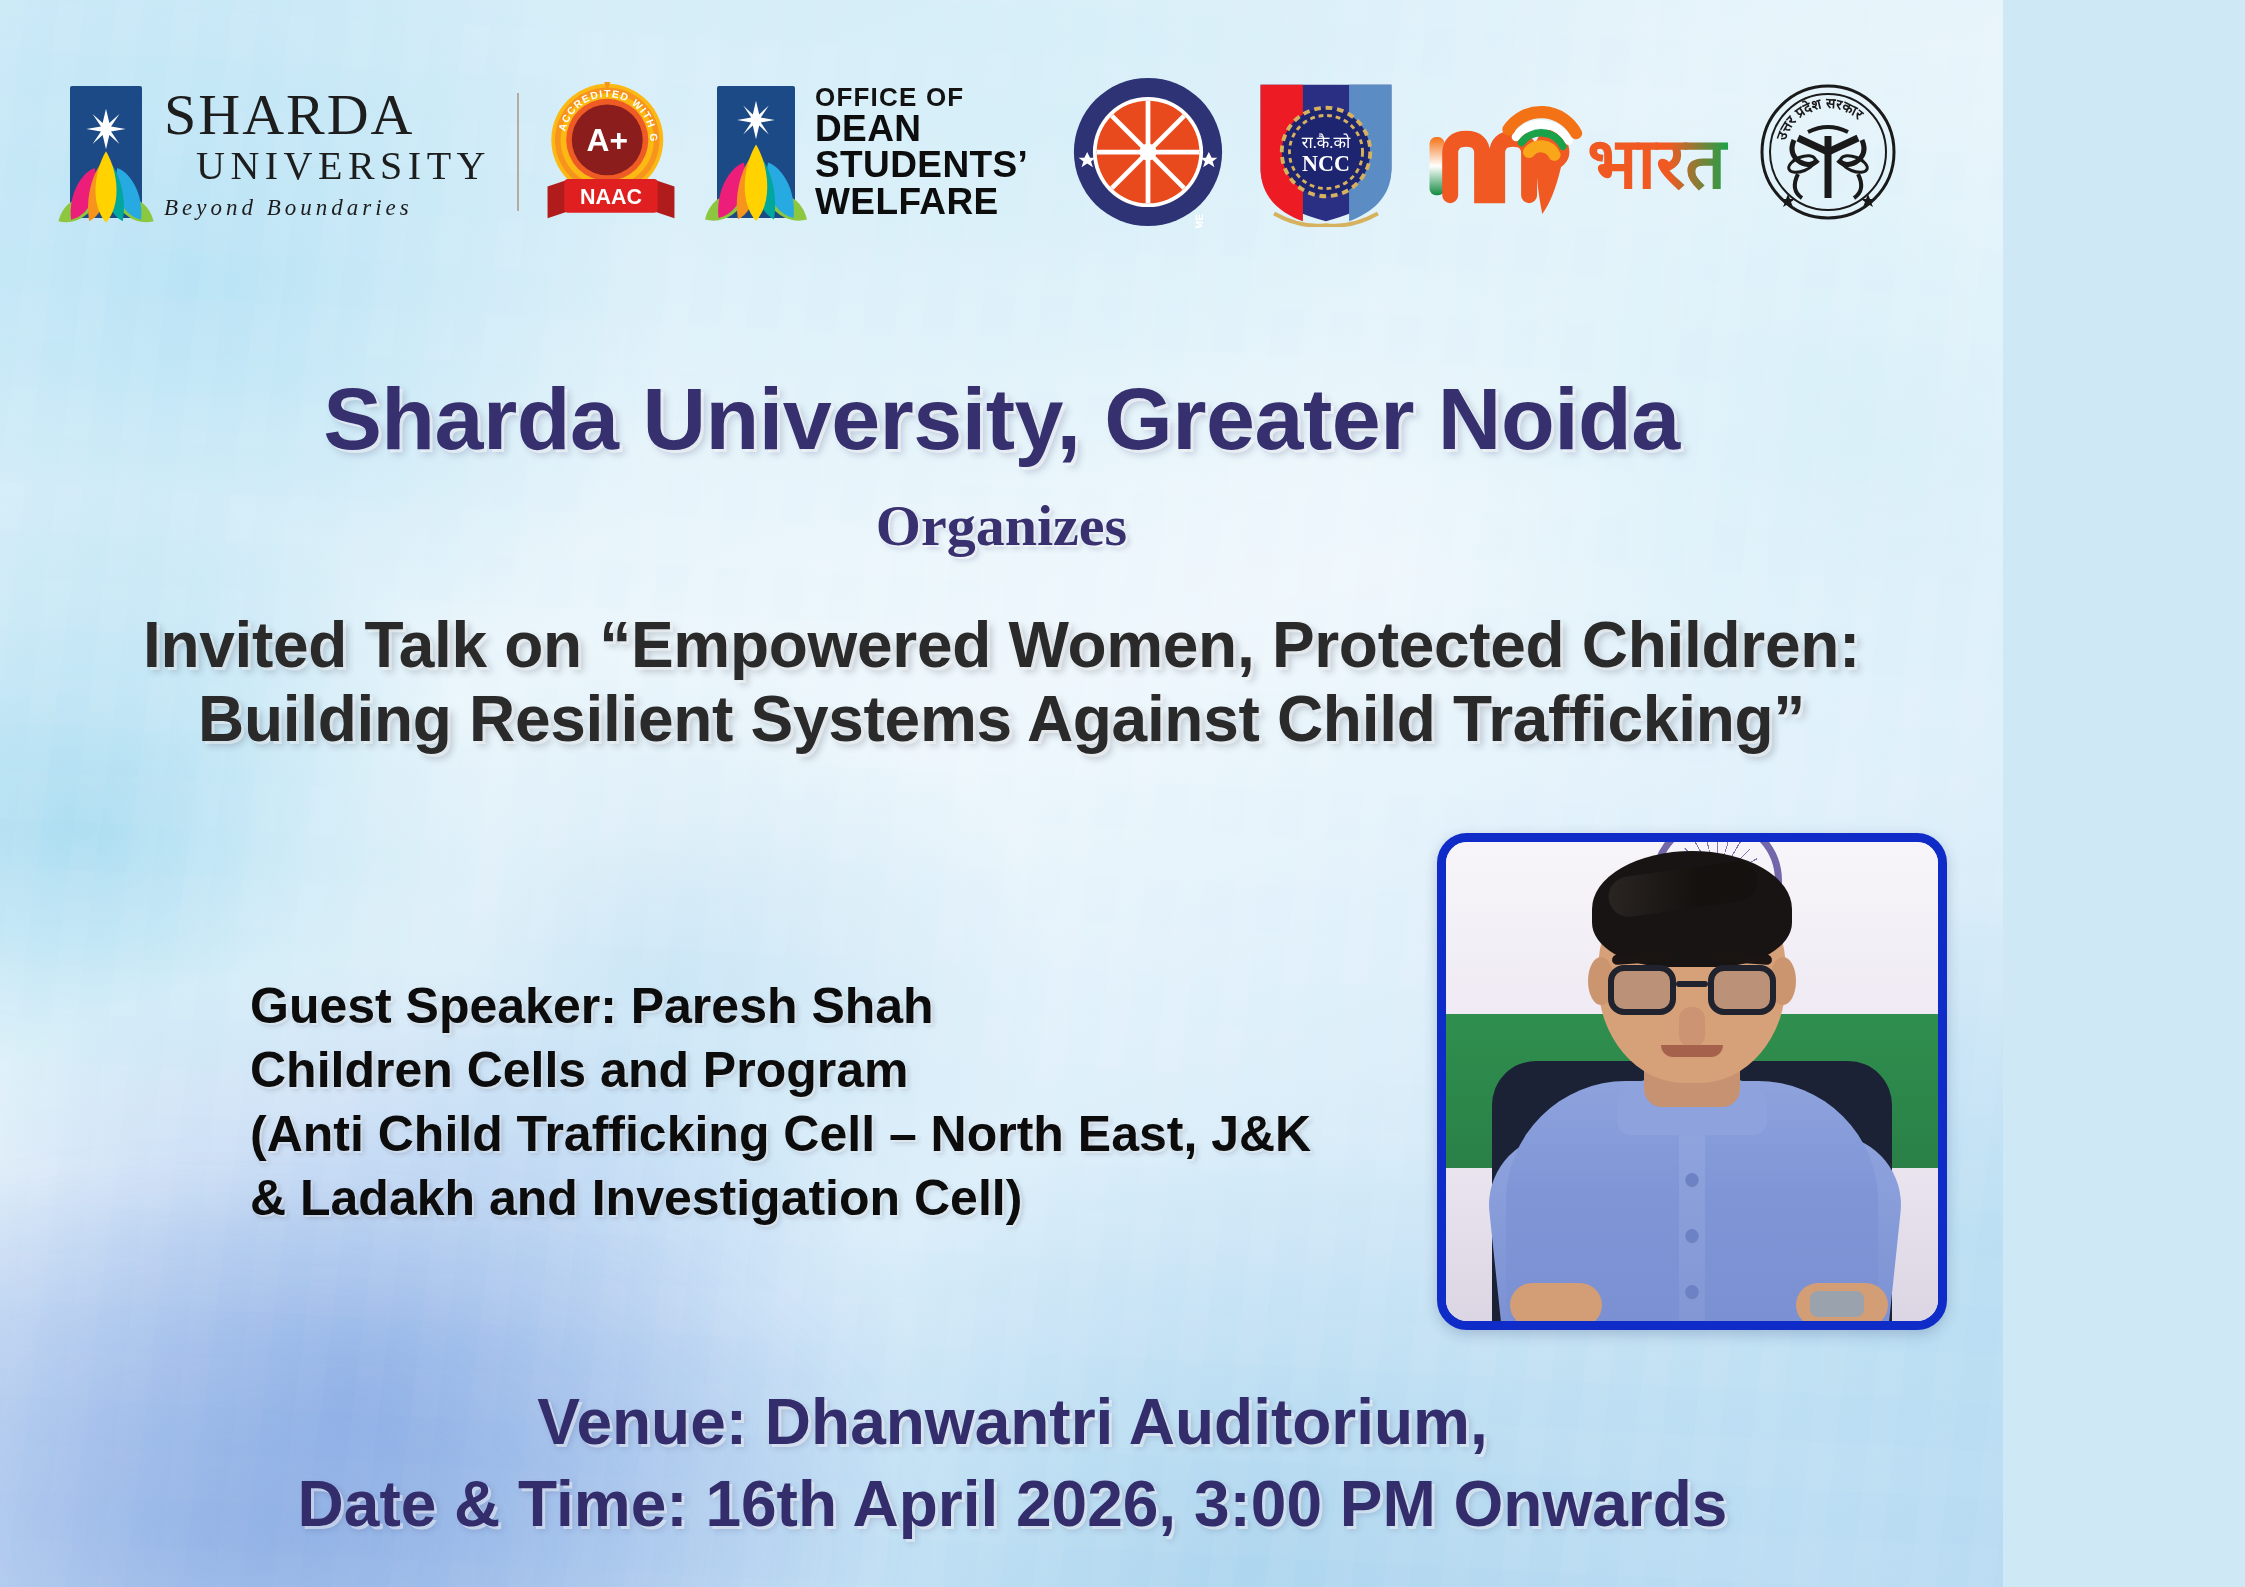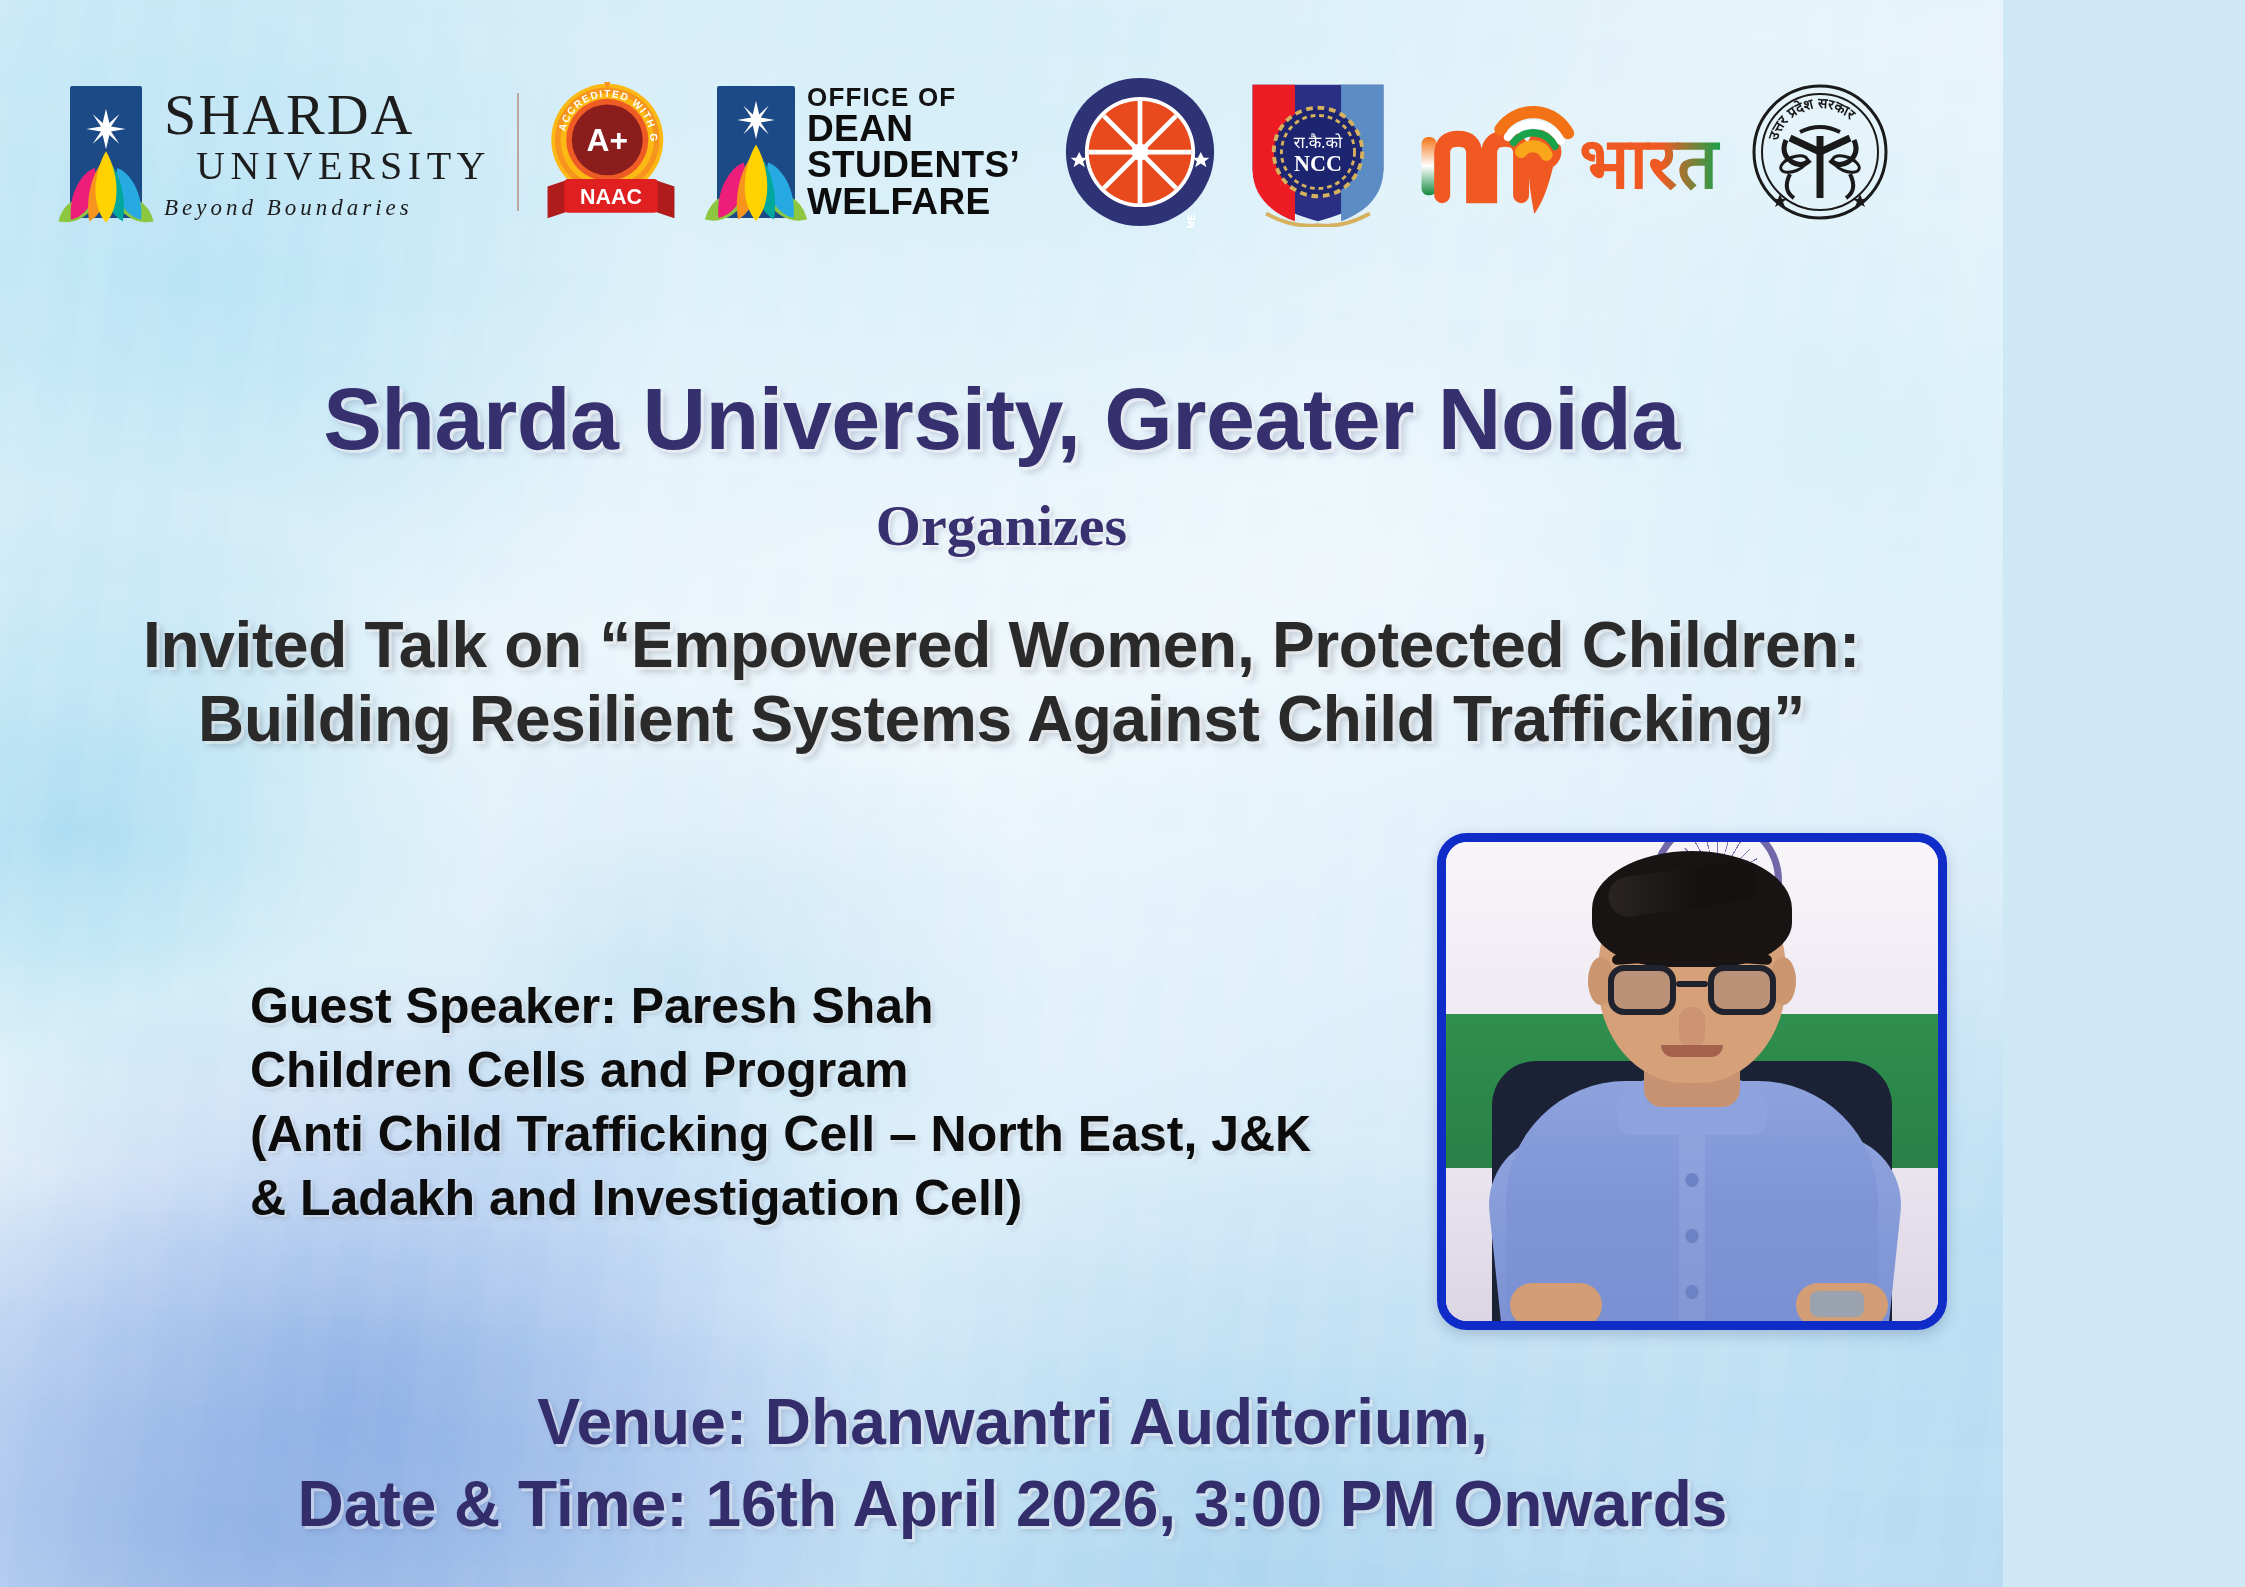--- a/index.html
+++ b/index.html
@@ -69,21 +69,21 @@
   .sharda-words .l3{
     font-family:"Liberation Serif", serif; font-style:italic; font-size:23px;
     letter-spacing:4px; color:#1d1d1d; margin-top:10px;
   }
   .logo-divider{ width:2px; height:118px; background:#b9a9a2; margin:0 26px; flex:0 0 auto; }
 
   
   .naac{ position:relative; width:132px; height:140px; flex:0 0 auto; }
 
   
-  .dsw-lockup{ display:flex; align-items:center; gap:12px; margin-left:40px; }
+  .dsw-lockup{ display:flex; align-items:center; gap:20px; margin-left:40px; }
   .dsw-shield{ position:relative; width:78px; height:132px; background:#1b4a86; flex:0 0 auto; border-radius:2px; }
   .dsw-words{ display:flex; flex-direction:column; line-height:.96; }
   .dsw-words .o1{ font-size:26px; font-weight:bold; letter-spacing:1.2px; color:#131313; }
   .dsw-words .o2,.dsw-words .o3,.dsw-words .o4{
     font-size:37px; font-weight:bold; letter-spacing:.4px; color:#0d0d0d; margin-top:1px;
   }
 
   .emblem{ flex:0 0 auto; }
   .nss{ width:152px; height:152px; margin-left:44px; }
   .ncc{ width:156px; height:150px; margin-left:24px; }

